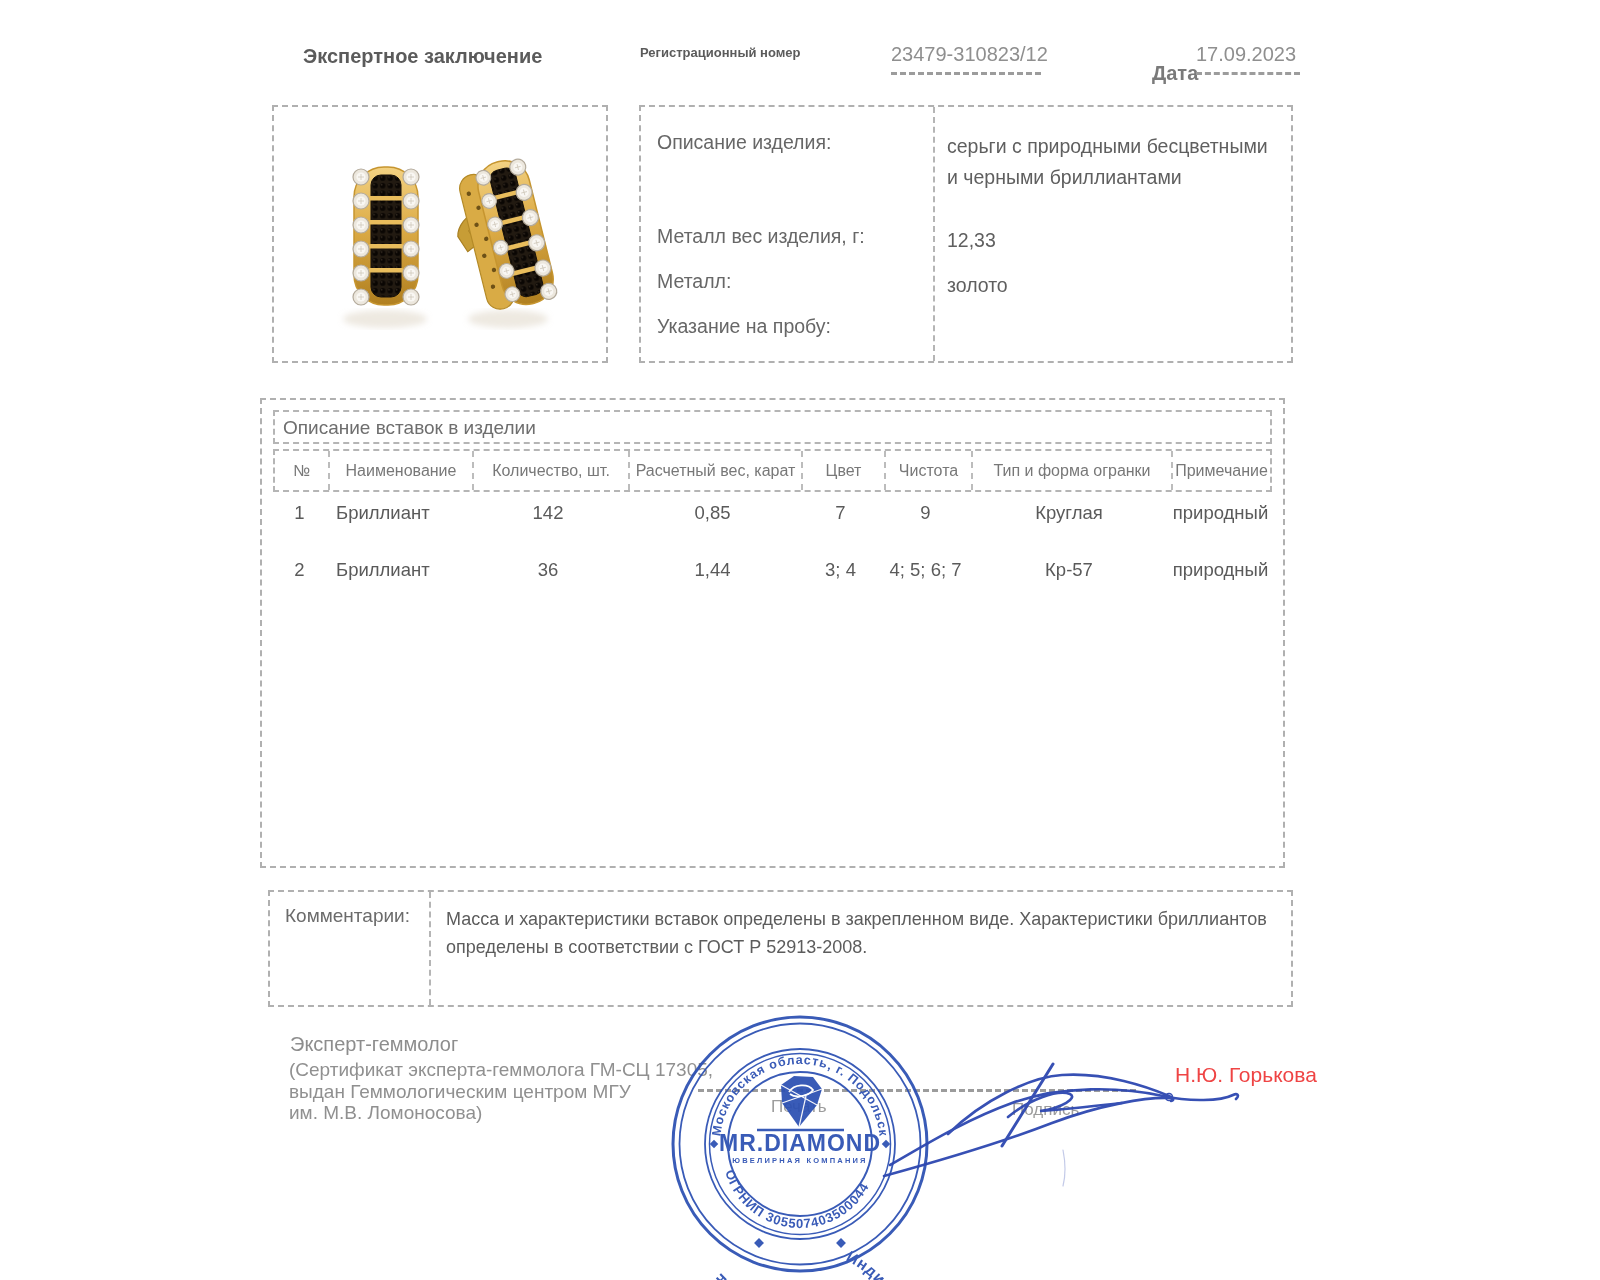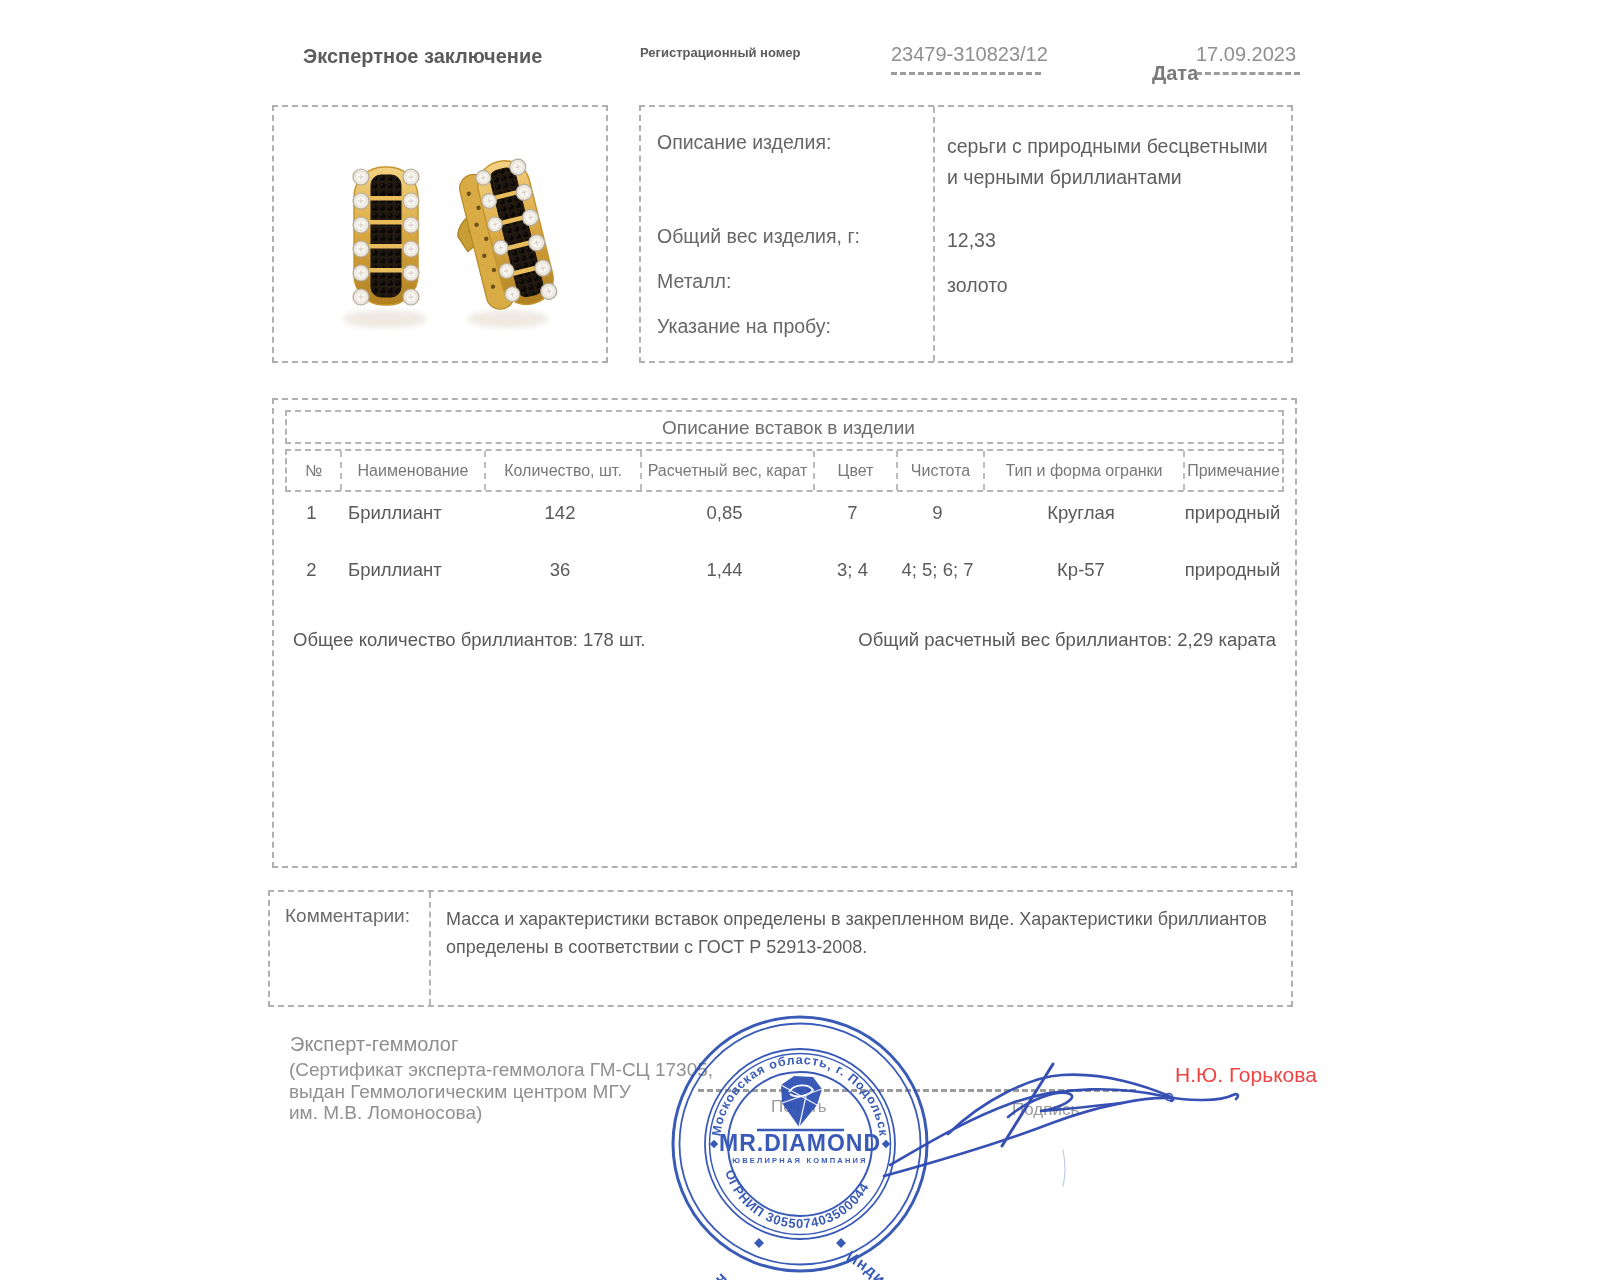--- a/index.html
+++ b/index.html
@@ -19,21 +19,21 @@
   .date-value{left:1196px;top:43px;width:104px;font-size:20px;color:#8f8f8f;
              border-bottom:3px dashed #9c9c9c;padding-bottom:6px;white-space:nowrap;}
   
   .photo-box{left:272px;top:105px;width:336px;height:258px;}
   .details-box{left:639px;top:105px;width:654px;height:258px;}
   .details-divider{left:292px;top:0;bottom:0;border-left:2px dashed #b5b5b5;}
   .detail-label{left:16px;font-size:19.5px;color:#676767;white-space:nowrap;}
   .detail-value{left:306px;font-size:19.5px;color:#5f5f5f;width:330px;line-height:31px;}
   .d-r1{top:24px;} .d-r2{top:118px;} .d-r3{top:163px;} .d-r4{top:208px;}
   
-  .inserts-box{left:272px;top:398px;width:1025px;height:470px;text-align:center;}
+  .inserts-box{left:260px;top:398px;width:1025px;height:470px;}
   .inserts-title-bar{left:11px;top:10px;width:999px;height:34px;border:2px dashed #b5b5b5;
                      line-height:31px;padding-left:8px;font-size:19px;color:#6e6e6e;}
   .tgrid{display:grid;grid-template-columns:53px 144px 156px 173px 83px 87px 200px auto;}
   .thead{left:11px;top:49px;width:999px;height:43px;border:2px dashed #b5b5b5;}
   .thead .cell{display:flex;align-items:center;justify-content:center;
                font-size:16px;color:#787878;white-space:nowrap;}
   .thead .cell + .cell{border-left:2px dashed #bcbcbc;}
   .trow{left:11px;width:999px;height:42px;}
   .trow .cell{display:flex;align-items:center;justify-content:center;
               font-size:18.5px;color:#5a5a5a;white-space:nowrap;}
@@ -150,21 +150,21 @@
       <use href="#wstone" transform="translate(260 168)"></use>
         <use href="#wstone" transform="translate(260 192)"></use>
     </g>
   </svg>
 </div>
 
 <div class="abs dashed-box details-box">
   <div class="abs details-divider"></div>
   <div class="abs detail-label d-r1">Описание изделия:</div>
   <div class="abs detail-value d-r1">серьги с природными бесцветными и черными бриллиантами</div>
-  <div class="abs detail-label d-r2">Общий вес изделия, г:</div>
+  <div class="abs detail-label d-r2">Металл вес изделия, г:</div>
   <div class="abs detail-value d-r2">12,33</div>
   <div class="abs detail-label d-r3">Металл:</div>
   <div class="abs detail-value d-r3">золото</div>
   <div class="abs detail-label d-r4">Указание на пробу:</div>
 </div>
 
 <div class="abs dashed-box inserts-box">
   <div class="abs inserts-title-bar">Описание вставок в изделии</div>
   <div class="abs tgrid thead">
     <div class="cell">№</div>
@@ -189,24 +189,20 @@
   <div class="abs tgrid trow trow2">
     <div class="cell">2</div>
     <div class="cell c-name">Бриллиант</div>
     <div class="cell">36</div>
     <div class="cell">1,44</div>
     <div class="cell">3; 4</div>
     <div class="cell">4; 5; 6; 7</div>
     <div class="cell">Кр-57</div>
     <div class="cell">природный</div>
   </div>
-  <div class="abs totals">
-    <span>Общее количество бриллиантов: 178 шт.</span>
-    <span>Общий расчетный вес бриллиантов: 2,29 карата</span>
-  </div>
 </div>
 
 <div class="abs dashed-box comments-box">
   <div class="abs comments-divider"></div>
   <div class="abs comments-label">Комментарии:</div>
   <div class="abs comments-text">Масса и характеристики вставок определены в закрепленном виде. Характеристики бриллиантов определены в соответствии с ГОСТ Р 52913-2008.</div>
 </div>
 
 <div class="abs expert-title">Эксперт-геммолог</div>
 <div class="abs expert-cert">

